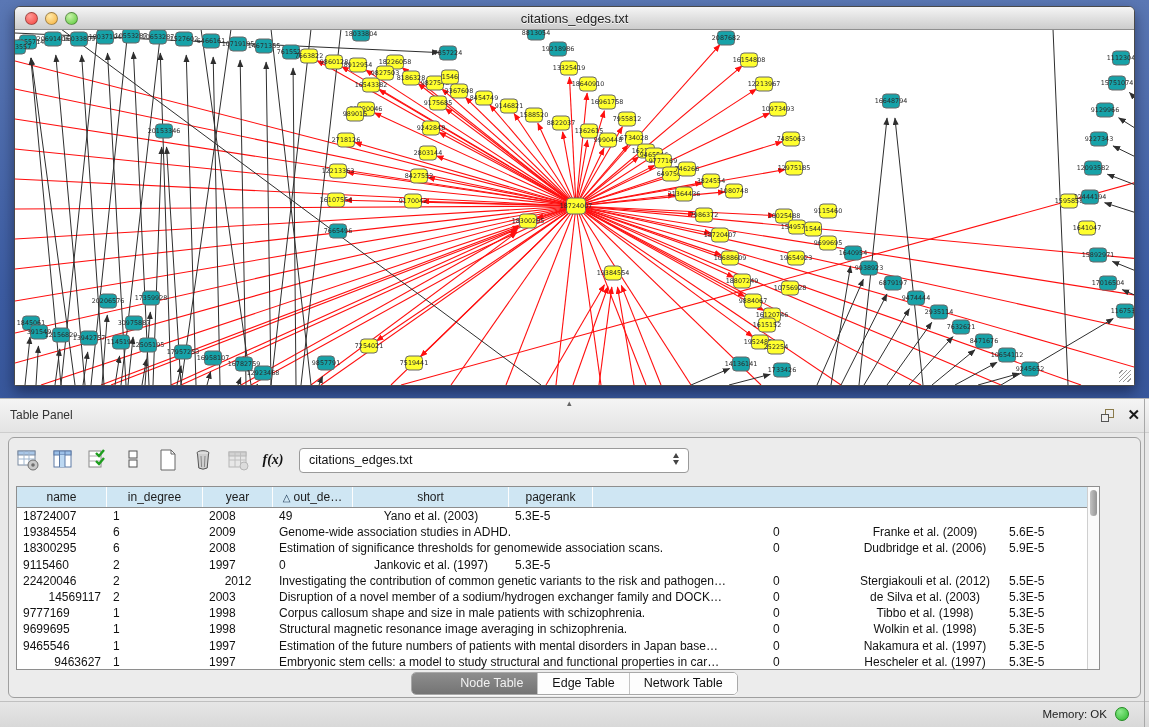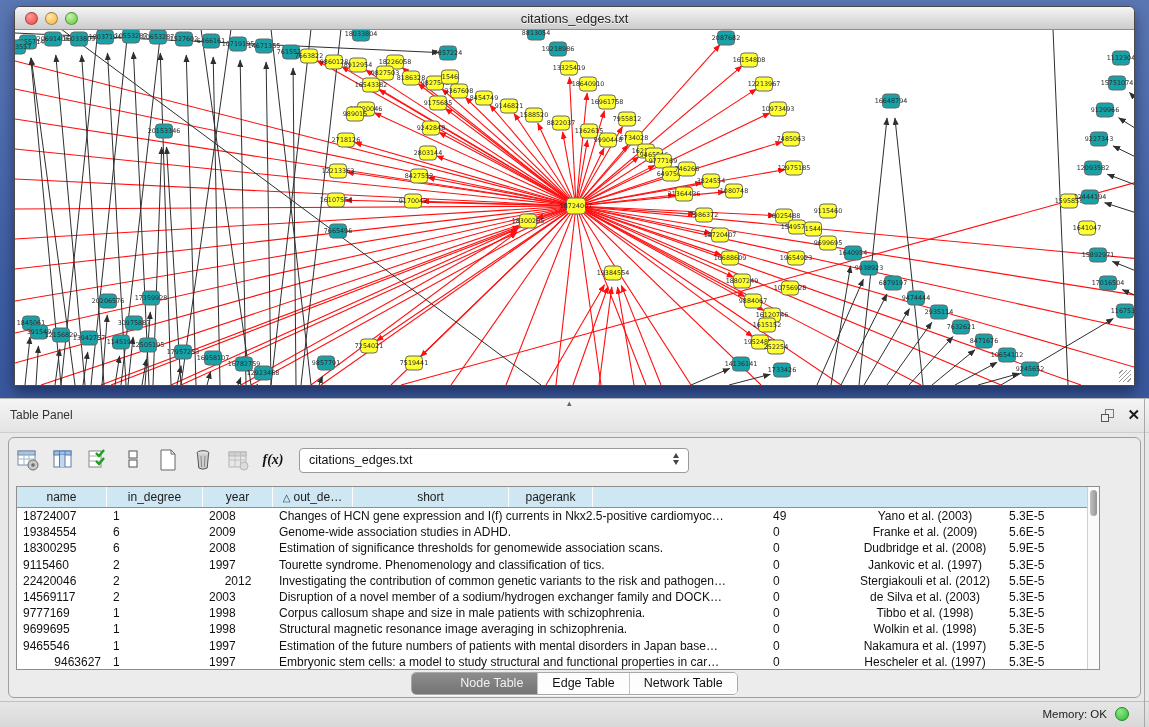--- a/index.html
+++ b/index.html
@@ -849,63 +849,61 @@
             <div class="cell" style="width: 70px;"><span>year</span></div>
             <div class="cell" style="width: 80px;"><span class="sort-tri">△</span><span>out_de…</span></div>
             <div class="cell" style="width: 156px;"><span>short</span></div>
             <div class="cell" style="width: 84px;"><span>pagerank</span></div>
           </div>
         <div id="tbody">
             <div class="trow">
               <div class="cell" style="width: 90px; text-align: left;">18724007</div>
               <div class="cell" style="width: 96px; text-align: left;">1</div>
               <div class="cell" style="width: 70px; text-align: left;">2008</div>
-              <div class="cell" style="width: 494px; text-align: left;">Changes of HCN gene expression and I(f) currents in Nkx2.5-positive cardiomyoc…</div>
               <div class="cell" style="width: 80px; text-align: left;">49</div>
               <div class="cell" style="width: 156px; text-align: center;">Yano et al. (2003)</div>
               <div class="cell" style="width: 84px; text-align: left;">5.3E-5</div>
             </div>
             <div class="trow">
               <div class="cell" style="width: 90px; text-align: left;">19384554</div>
               <div class="cell" style="width: 96px; text-align: left;">6</div>
               <div class="cell" style="width: 70px; text-align: left;">2009</div>
               <div class="cell" style="width: 494px; text-align: left;">Genome-wide association studies in ADHD.</div>
               <div class="cell" style="width: 80px; text-align: left;">0</div>
               <div class="cell" style="width: 156px; text-align: center;">Franke et al. (2009)</div>
               <div class="cell" style="width: 84px; text-align: left;">5.6E-5</div>
             </div>
             <div class="trow">
               <div class="cell" style="width: 90px; text-align: left;">18300295</div>
               <div class="cell" style="width: 96px; text-align: left;">6</div>
               <div class="cell" style="width: 70px; text-align: left;">2008</div>
               <div class="cell" style="width: 494px; text-align: left;">Estimation of significance thresholds for genomewide association scans.</div>
               <div class="cell" style="width: 80px; text-align: left;">0</div>
-              <div class="cell" style="width: 156px; text-align: center;">Dudbridge et al. (2008)</div>
+              <div class="cell" style="width: 156px; text-align: center;">Dudbridge et al. (2006)</div>
               <div class="cell" style="width: 84px; text-align: left;">5.9E-5</div>
             </div>
             <div class="trow">
               <div class="cell" style="width: 90px; text-align: left;">9115460</div>
               <div class="cell" style="width: 96px; text-align: left;">2</div>
               <div class="cell" style="width: 70px; text-align: left;">1997</div>
-              <div class="cell" style="width: 494px; text-align: left;">Tourette syndrome. Phenomenology and classification of tics.</div>
               <div class="cell" style="width: 80px; text-align: left;">0</div>
               <div class="cell" style="width: 156px; text-align: center;">Jankovic et al. (1997)</div>
               <div class="cell" style="width: 84px; text-align: left;">5.3E-5</div>
             </div>
             <div class="trow">
               <div class="cell" style="width: 90px; text-align: left;">22420046</div>
               <div class="cell" style="width: 96px; text-align: left;">2</div>
               <div class="cell" style="width: 70px; text-align: center;">2012</div>
               <div class="cell" style="width: 494px; text-align: left;">Investigating the contribution of common genetic variants to the risk and pathogen…</div>
               <div class="cell" style="width: 80px; text-align: left;">0</div>
               <div class="cell" style="width: 156px; text-align: center;">Stergiakouli et al. (2012)</div>
               <div class="cell" style="width: 84px; text-align: left;">5.5E-5</div>
             </div>
             <div class="trow">
-              <div class="cell" style="width: 90px; text-align: left;">14569117</div>
+              <div class="cell" style="width: 90px; text-align: right;">14569117</div>
               <div class="cell" style="width: 96px; text-align: left;">2</div>
               <div class="cell" style="width: 70px; text-align: left;">2003</div>
               <div class="cell" style="width: 494px; text-align: left;">Disruption of a novel member of a sodium/hydrogen exchanger family and DOCK…</div>
               <div class="cell" style="width: 80px; text-align: left;">0</div>
               <div class="cell" style="width: 156px; text-align: center;">de Silva et al. (2003)</div>
               <div class="cell" style="width: 84px; text-align: left;">5.3E-5</div>
             </div>
             <div class="trow">
               <div class="cell" style="width: 90px; text-align: left;">9777169</div>
               <div class="cell" style="width: 96px; text-align: left;">1</div>

